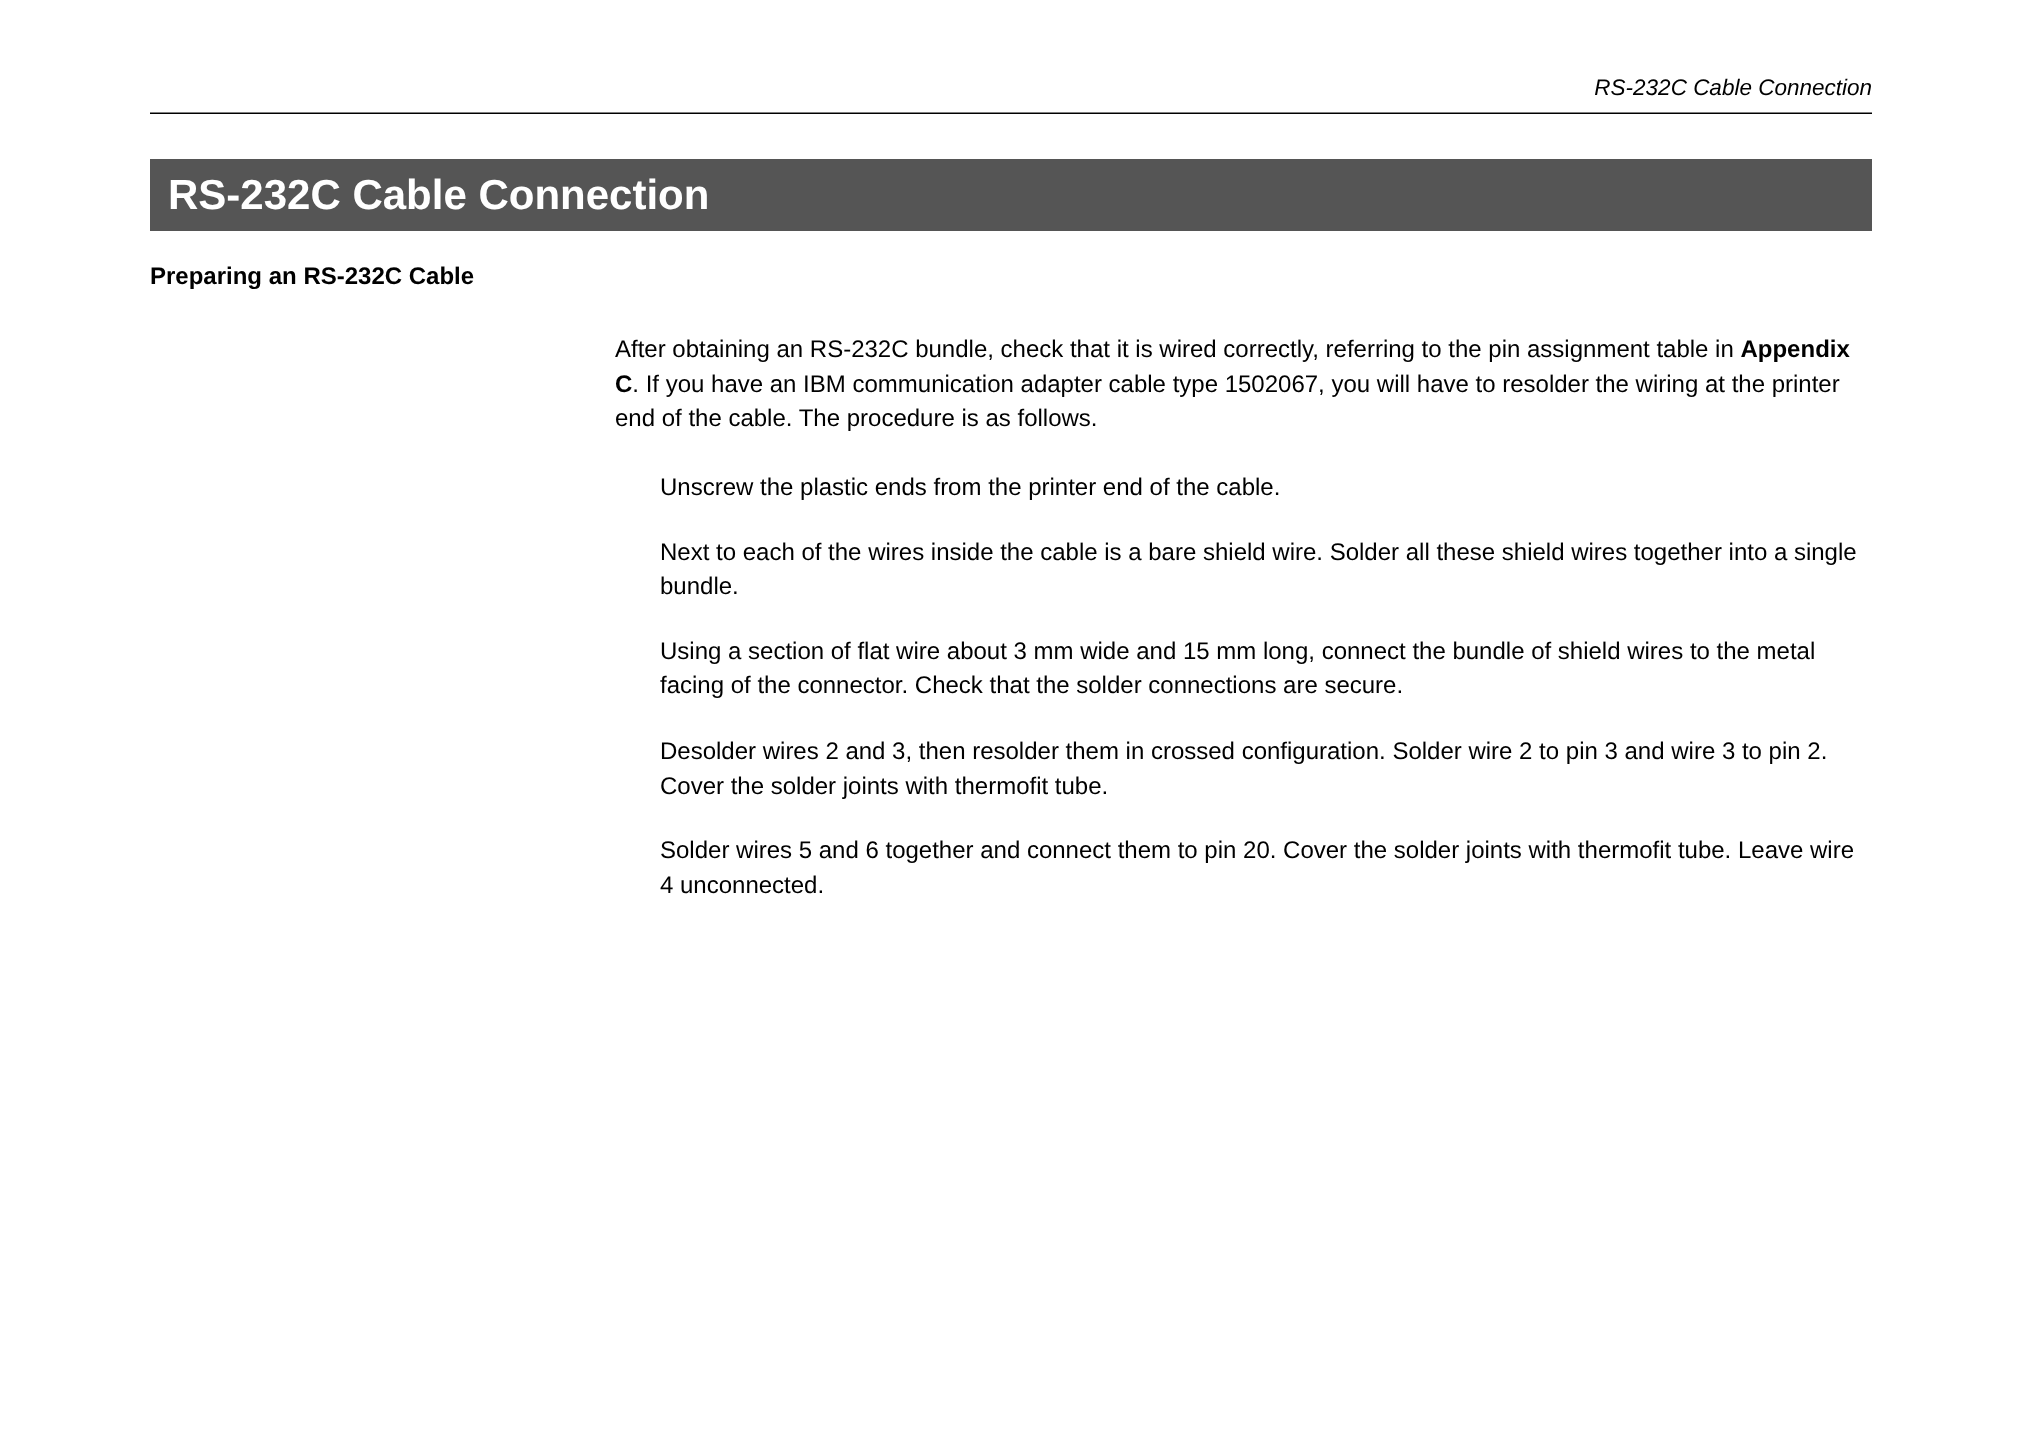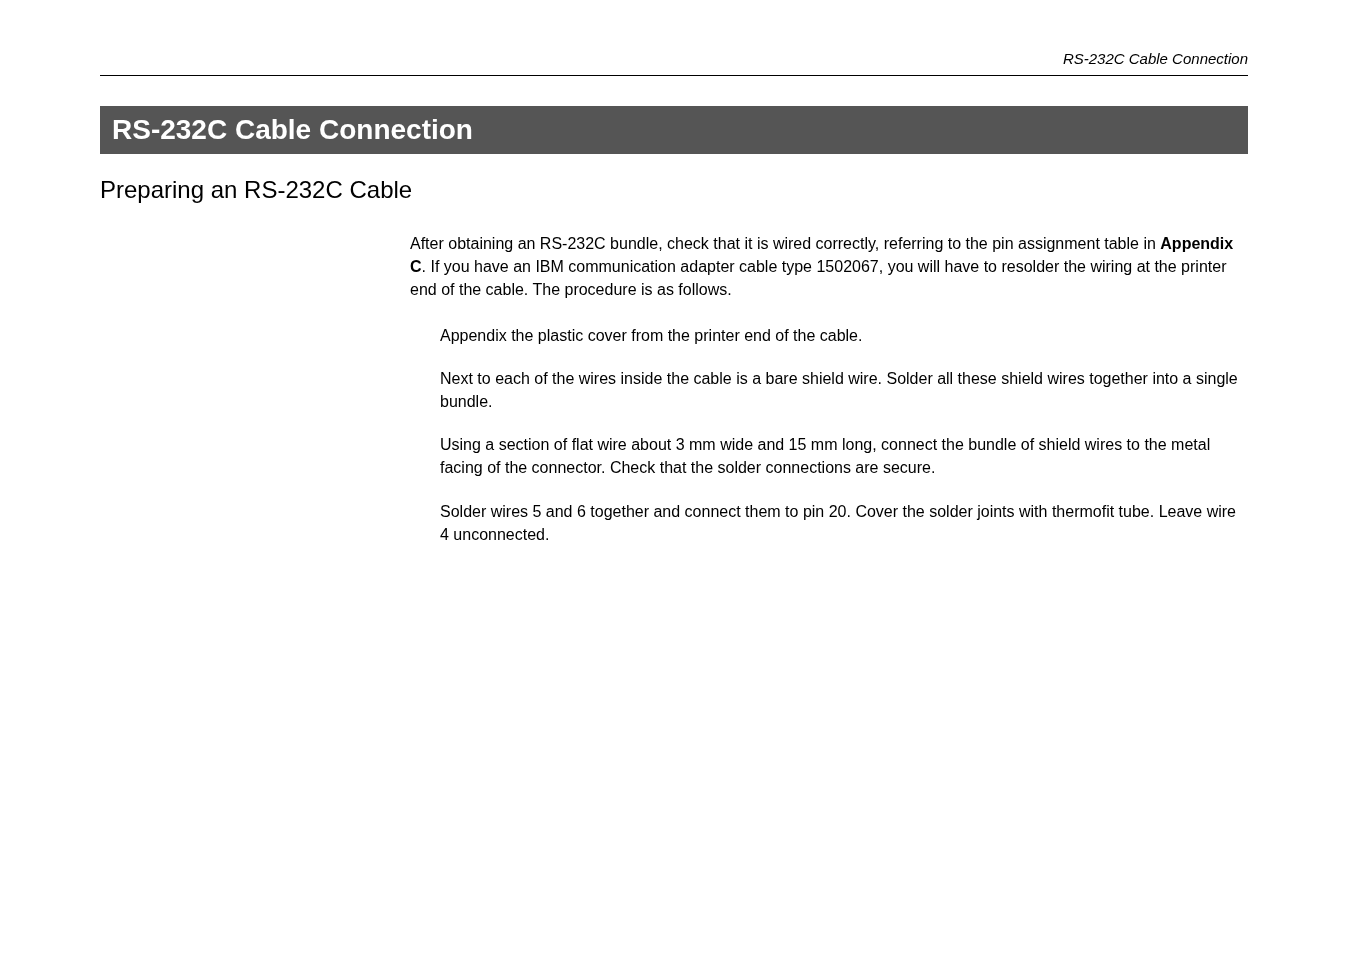--- a/index.html
+++ b/index.html
@@ -28,22 +28,22 @@
     }
     .section-bar {
       background: #555555;
       color: #ffffff;
       font-size: 28px;
       font-weight: bold;
       padding: 8px 12px;
       margin-bottom: 22px;
     }
     .subsection-title {
-      font-size: 24px;
-      font-weight: normal;
+      font-size: 16px;
+      font-weight: bold;
       margin-bottom: 28px;
     }
     .content-block {
       margin-left: 310px;
       font-size: 16px;
       line-height: 1.45;
     }
     .intro-para {
       margin-bottom: 22px;
     }
@@ -63,17 +63,18 @@
 
 <div class="section-bar">RS-232C Cable Connection</div>
 
 <div class="subsection-title">Preparing an RS-232C Cable</div>
 
 <div class="content-block">
   <p class="intro-para">
     <span>After obtaining an RS-232C bundle, check that it is wired correctly, referring to the pin assignment table   in </span><span class="bold-ref">Appendix C</span><span>. If you have an IBM communication adapter cable type 1502067, you will have to  resolder the wiring at the printer end of the cable. The procedure is as follows.</span>
   </p>
 
-  <p class="step">Appendix the plastic cover from the printer end of the cable.</p>
+  <p class="step">Unscrew the plastic ends from the printer end of the cable.</p>
   <p class="step">Next to each of the wires inside the cable is a bare shield wire. Solder all these shield wires together into a single bundle.</p>
   <p class="step">Using a section of flat wire about 3 mm wide and 15 mm long, connect the bundle of shield wires to the metal facing of the connector. Check that the solder connections are secure.</p>
+  <p class="step">Desolder wires 2 and 3, then resolder them in crossed configuration. Solder wire 2 to pin 3 and wire 3 to pin 2. Cover the solder joints with thermofit tube.</p>
   <p class="step">Solder wires 5 and 6 together and connect them to pin 20. Cover the solder joints with thermofit tube. Leave wire 4 unconnected.</p>
 </div>
 
 </body></html>

